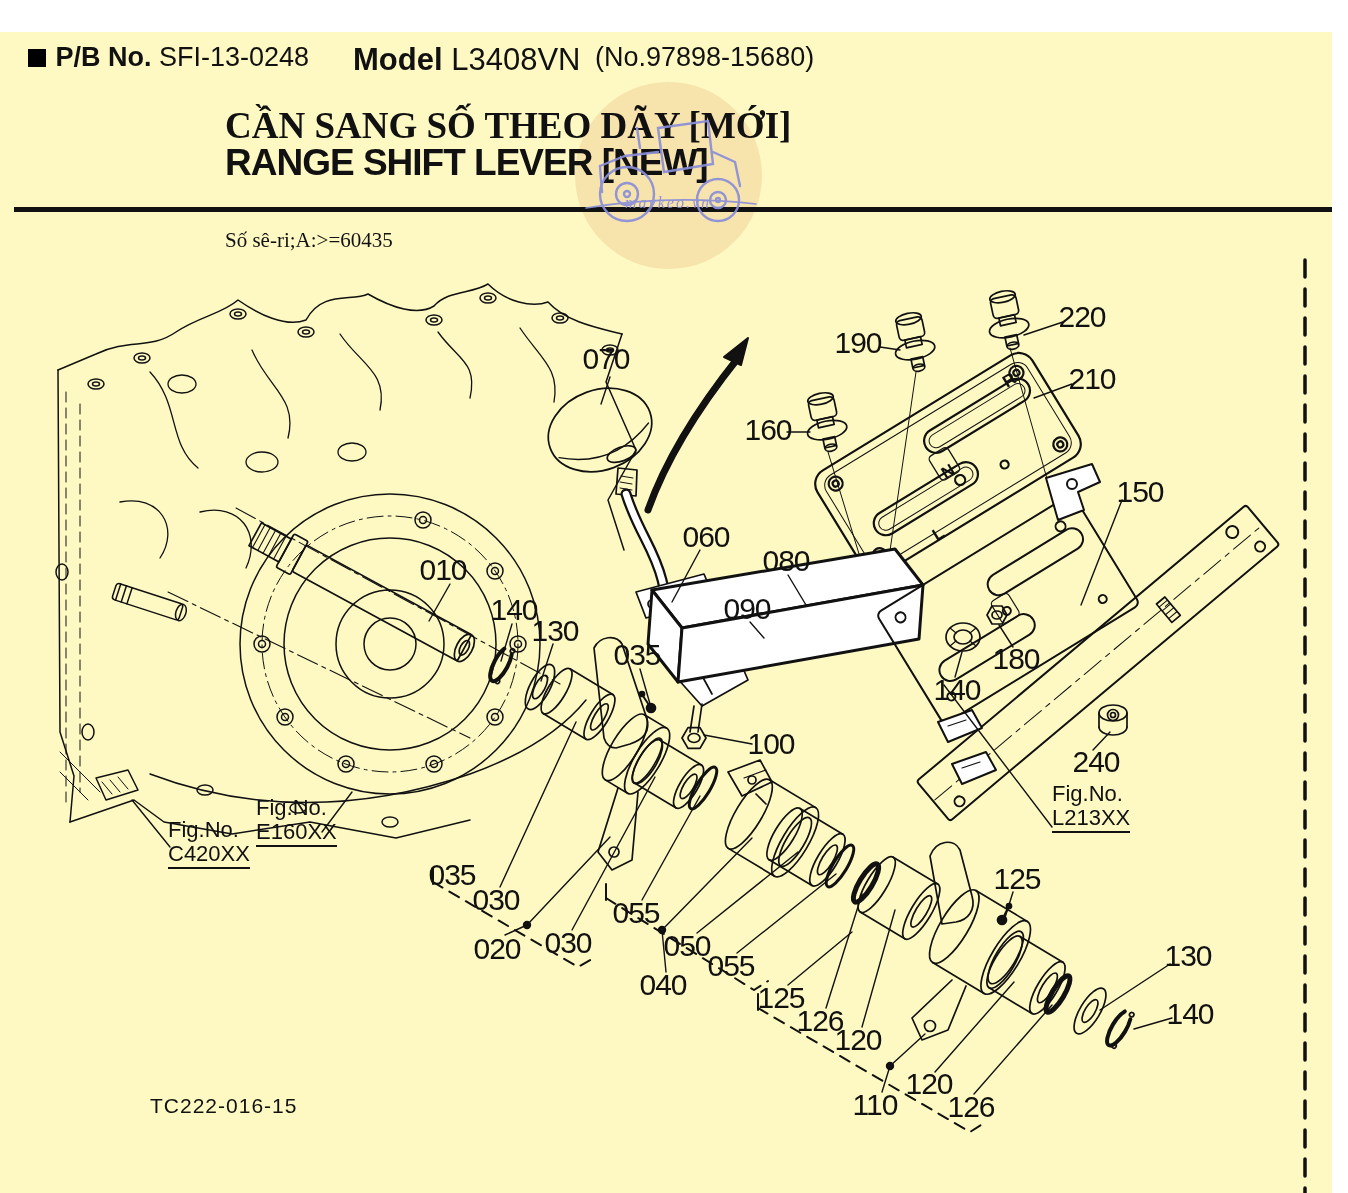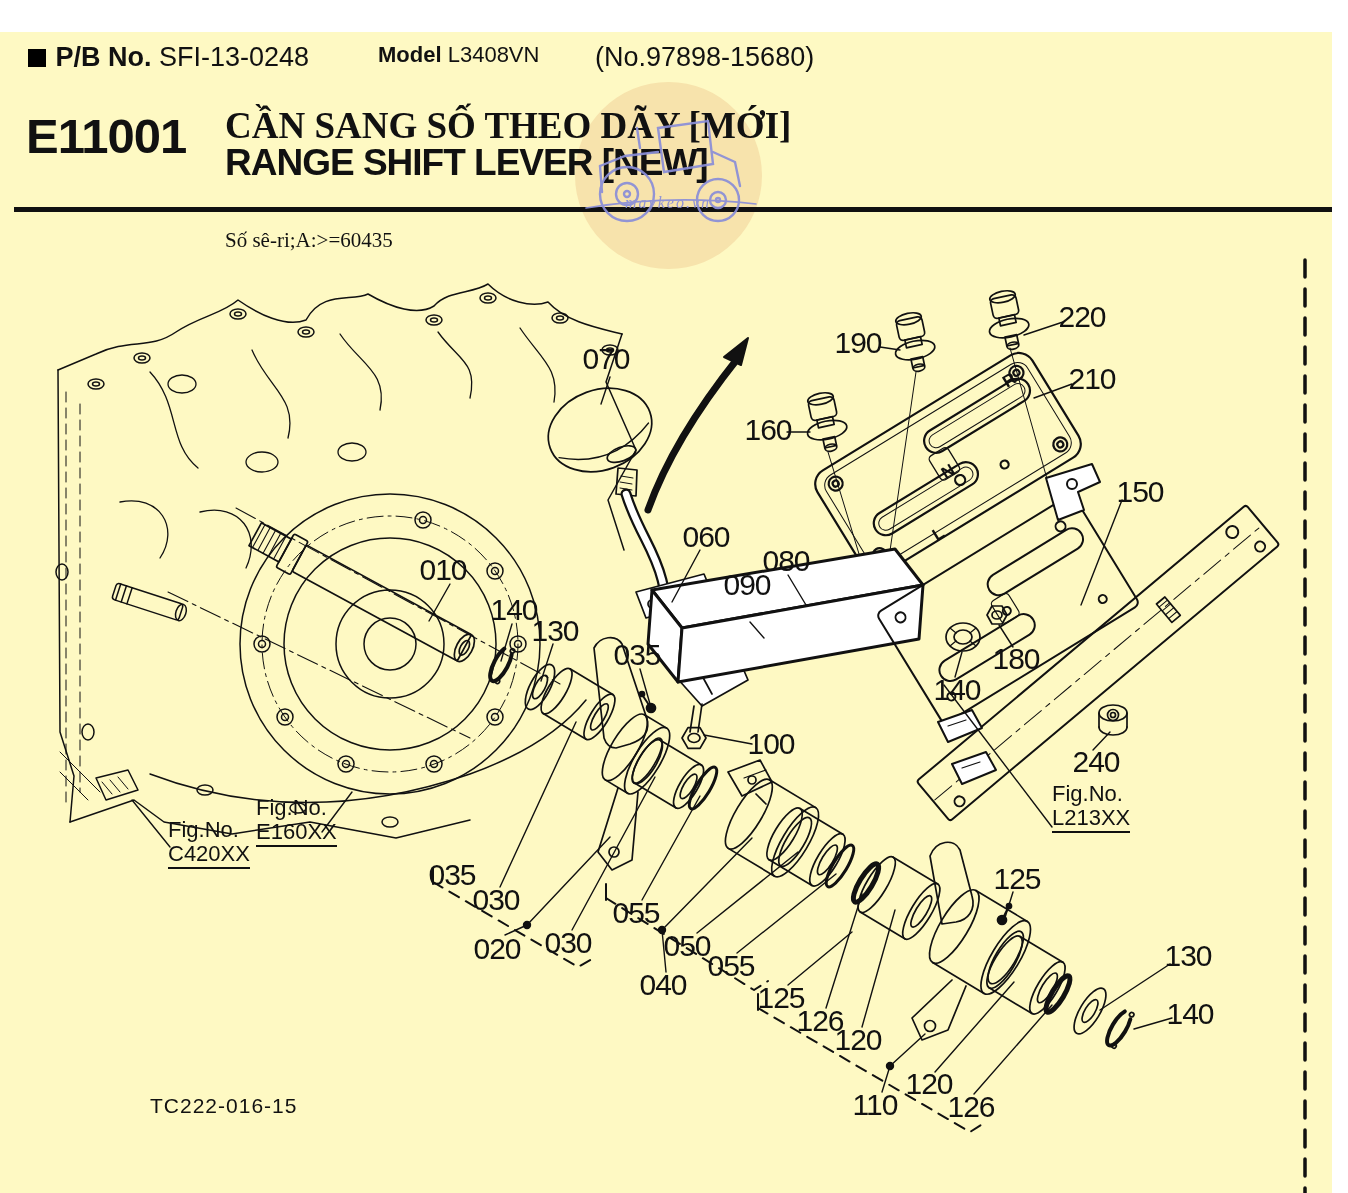--- a/index.html
+++ b/index.html
@@ -2,21 +2,21 @@
 <html><head>
 <meta charset="utf-8">
 <style>
   html,body{margin:0;padding:0;background:#ffffff;}
   .page{position:relative;width:1332px;height:1193px;background:#fef9c3;overflow:hidden;
         font-family:"Liberation Sans","DejaVu Sans",sans-serif;color:#111;margin-top:32px;}
   
   .hdr-row{position:absolute;left:28px;top:10px;font-size:27px;white-space:nowrap;z-index:2;}
   .blk-sq{display:inline-block;width:18px;height:18px;background:#000;margin-right:2px;vertical-align:-1px;}
   .b{font-weight:bold;}
-  .hdr-model{position:absolute;left:378px;top:10px;font-size:22px;white-space:nowrap;z-index:2;}
+  .hdr-model{position:absolute;left:353px;top:10px;font-size:31px;white-space:nowrap;z-index:2;}
   .hdr-no{position:absolute;left:595px;top:10px;font-size:27px;white-space:nowrap;z-index:2;}
   .sec-code{position:absolute;left:26px;top:76px;font-size:49px;font-weight:bold;letter-spacing:-1px;z-index:2;}
   .title-vi{position:absolute;left:225px;top:72px;font-size:37px;font-weight:bold;
             font-family:"Liberation Serif","DejaVu Serif",serif;white-space:nowrap;z-index:2;}
   .title-en{position:absolute;left:225px;top:110px;font-size:37px;font-weight:bold;
             letter-spacing:-1px;white-space:nowrap;z-index:2;}
   .rule{position:absolute;left:14px;top:175px;width:1334px;height:5px;background:#111;z-index:2;}
   .serial{position:absolute;left:225px;top:196px;font-size:21px;
           font-family:Liberation Serif, serif;z-index:2;}
   
@@ -42,21 +42,20 @@
     <span class="blk-sq"></span>
     <span class="b">P/B No.</span>
     <span>SFI-13-0248</span>
   </div>
   <div class="hdr-model">
     <span class="b">Model</span>
     <span>L3408VN</span>
   </div>
   <div class="hdr-no">(No.97898-15680)</div>
 
-  <div class="sec-code">E11001</div>
   <div class="title-vi">CẦN SANG SỐ THEO DÃY [MỚI]</div>
   <div class="title-en">RANGE SHIFT LEVER [NEW]</div>
   <div class="rule"></div>
   <div class="serial">Số sê-ri;A:&gt;=60435</div>
 
   <svg class="wm-art" width="182" height="122" viewBox="0 0 182 122">
     <g fill="none" stroke="#8a8ed8" stroke-width="2.4" stroke-linecap="round">
       <circle cx="47" cy="90" r="27"></circle>
         <circle cx="47" cy="90" r="11"></circle>
         <circle cx="47" cy="90" r="3"></circle>
@@ -482,21 +481,21 @@
 
   <div class="co" style="left:606px;top:327px">070</div>
   <div class="co" style="left:858px;top:311px">190</div>
   <div class="co" style="left:1082px;top:285px">220</div>
   <div class="co" style="left:1092px;top:347px">210</div>
   <div class="co" style="left:768px;top:398px">160</div>
   <div class="co" style="left:1140px;top:460px">150</div>
   <div class="co" style="left:706px;top:505px">060</div>
   <div class="co" style="left:786px;top:529px">080</div>
   <div class="co" style="left:443px;top:538px">010</div>
-  <div class="co" style="left:747px;top:553px">090</div>
+  <div class="co" style="left:747px;top:577px">090</div>
   <div class="co" style="left:514px;top:578px">140</div>
   <div class="co" style="left:555px;top:599px">130</div>
   <div class="co" style="left:637px;top:623px">035</div>
   <div class="co" style="left:771px;top:712px">100</div>
   <div class="co" style="left:957px;top:658px">140</div>
   <div class="co" style="left:1016px;top:627px">180</div>
   <div class="co" style="left:1096px;top:730px">240</div>
   <div class="co" style="left:452px;top:843px">035</div>
   <div class="co" style="left:496px;top:868px">030</div>
   <div class="co" style="left:497px;top:917px">020</div>

